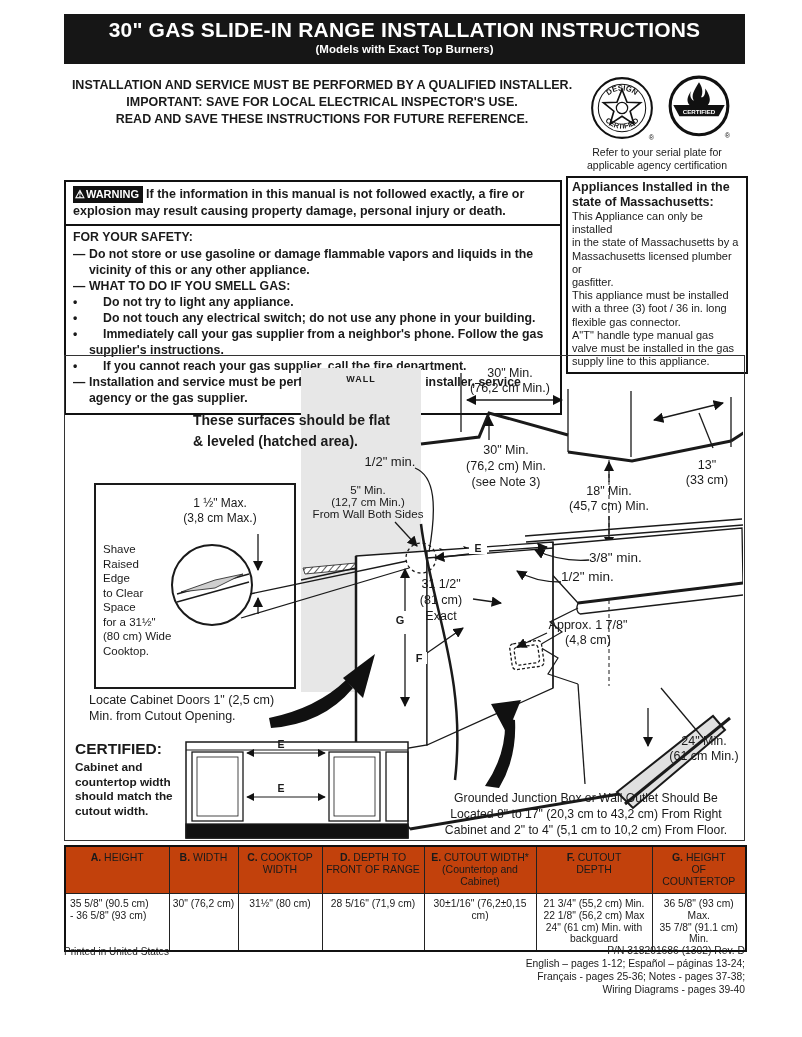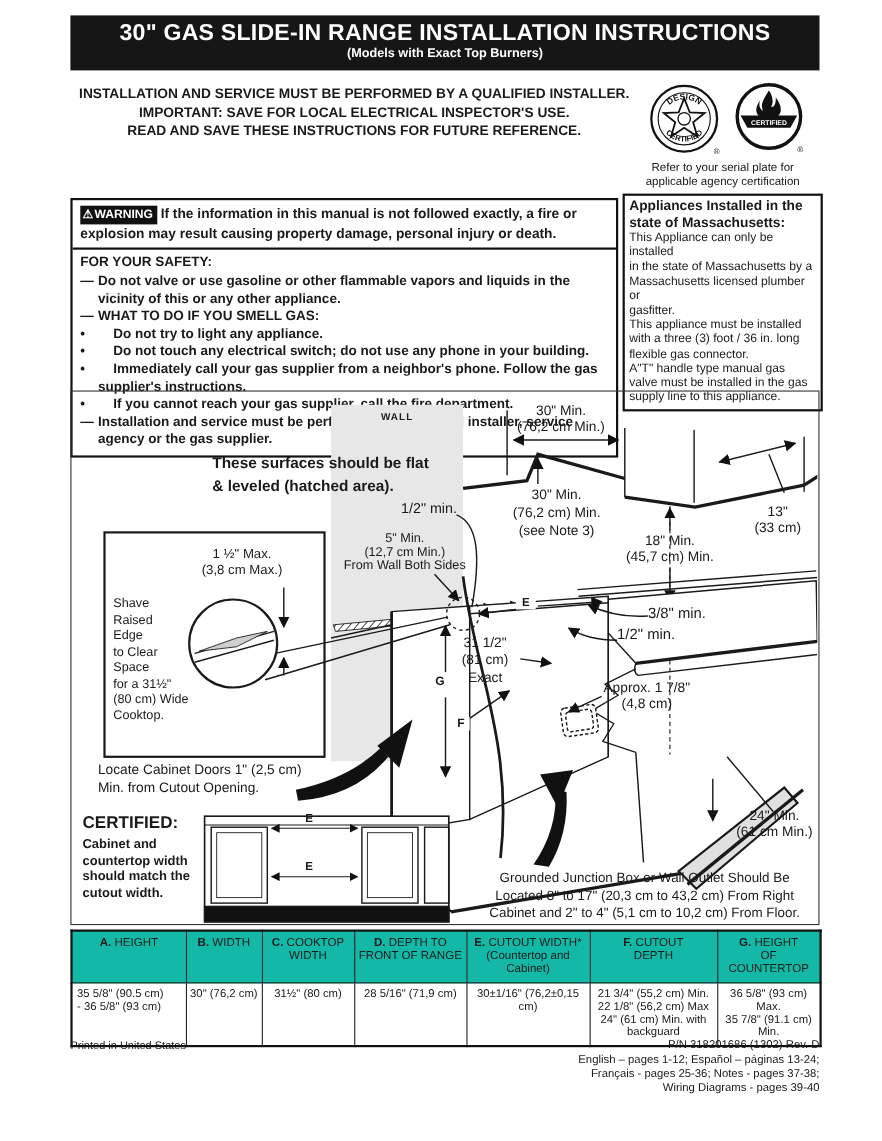--- a/index.html
+++ b/index.html
@@ -28,21 +28,21 @@
   .mp{font-size:11px;line-height:13.2px;white-space:pre-line;}
   
   .diagram{position:absolute;left:64px;top:355px;width:681px;height:486px;border:1.5px solid #333;box-sizing:border-box;}
   .dart{position:absolute;left:0;top:0;}
   .dl{position:absolute;white-space:pre-line;}
   .c{text-align:center;}  .bold{font-weight:bold;}
   .wbg{background:#fff;padding:0 2px;}
   
   .spec{position:absolute;left:64px;top:845px;width:681px;border-collapse:collapse;border:2px solid #111;table-layout:fixed;}
   .spec th,.spec td{border:1.5px solid #222;text-align:center;vertical-align:top;white-space:pre-line;padding:4px 2px;}
-  .spec th{background:#14b8a6;font-weight:normal;font-size:10.5px;line-height:12px;height:38px;}
+  .spec th{background:#c2410c;font-weight:normal;font-size:10.5px;line-height:12px;height:38px;}
   .spec th .hl{font-weight:bold;}
   .spec td{font-size:10.3px;line-height:11.8px;height:48px;}
   .spec td.la{text-align:left;padding-left:4px;}
   
   .fl{position:absolute;left:64px;top:944px;}
   .flnote{font-weight:bold;font-size:12px;}
   .flprint{font-size:10px;margin-top:2px;}
   .fr{position:absolute;left:455px;top:944px;width:290px;text-align:right;font-size:10.3px;line-height:13px;white-space:pre-line;}
 </style>
 </head>
@@ -92,21 +92,21 @@
 applicable agency certification</div>
 
   <div class="warnbox">
     <div class="warnrow">
       <span class="wbadge"><span class="tri">⚠</span><span>WARNING</span></span><span>If the information in this manual is not followed exactly, a fire or explosion may result causing property damage, personal injury or death.</span>
     </div>
     <div class="safety">
       <div class="hd">FOR YOUR SAFETY:</div>
       <div class="li">
           <span class="mk">—</span>
-          <span class="tx">Do not valve or use gasoline or other flammable vapors and liquids in the vicinity of this or any other appliance.</span>
+          <span class="tx">Do not store or use gasoline or damage flammable vapors and liquids in the vicinity of this or any other appliance.</span>
         </div>
       <div class="li">
           <span class="mk">—</span>
           <span class="tx">WHAT TO DO IF YOU SMELL GAS:</span>
         </div>
       <div class="li b">
           <span class="mk">•</span>
           <span class="tx">Do not try to light any appliance.</span>
         </div>
       <div class="li b">

